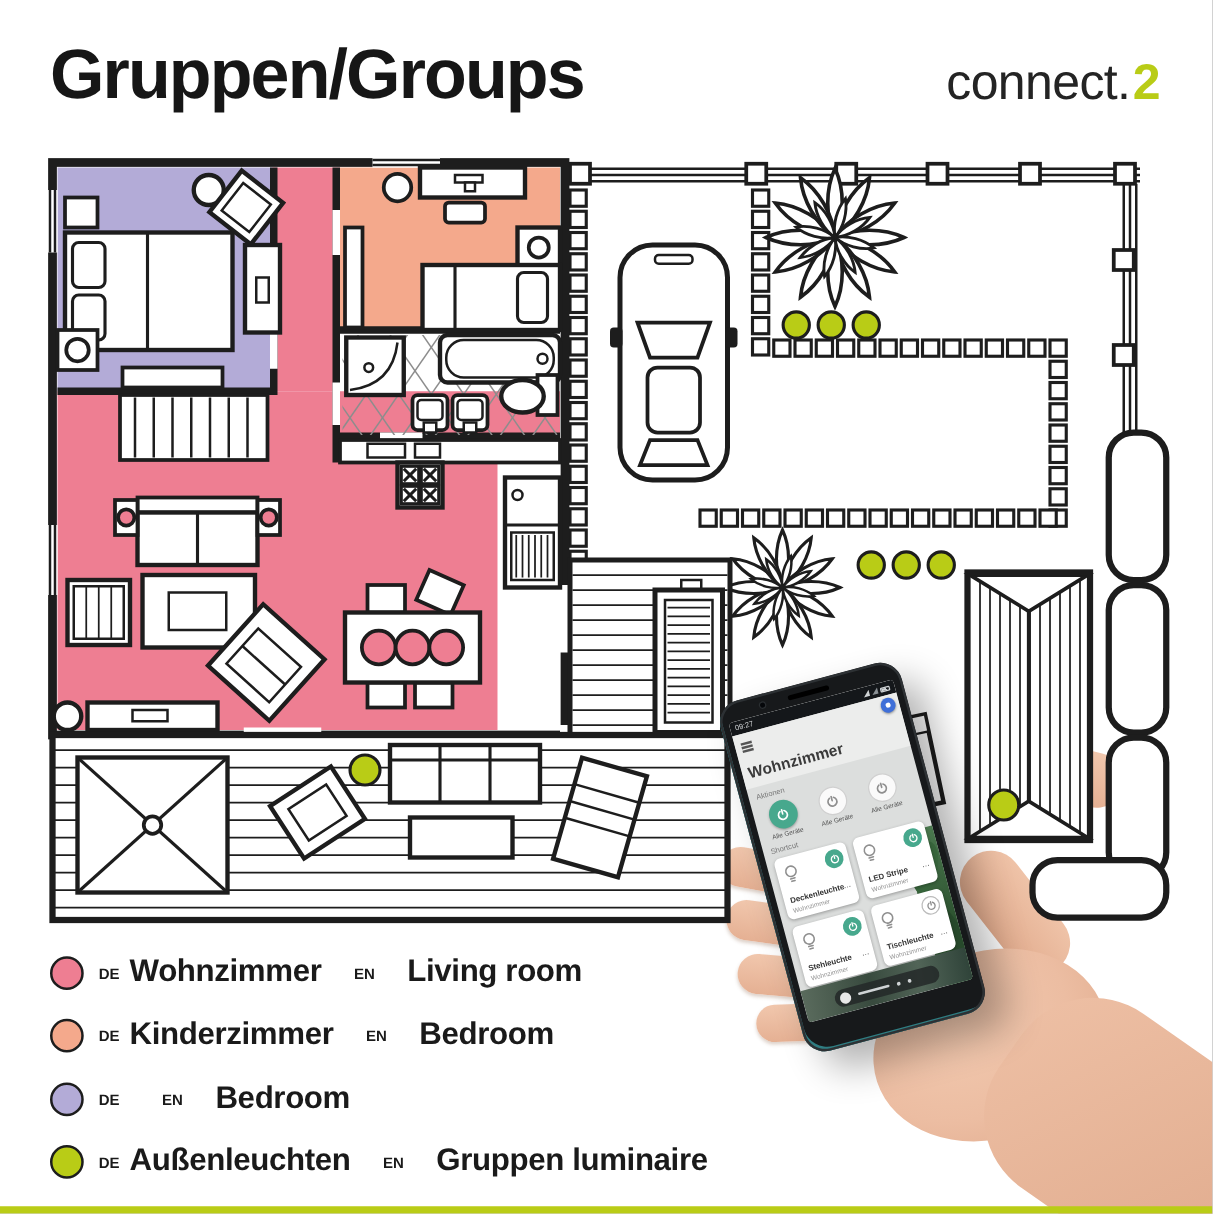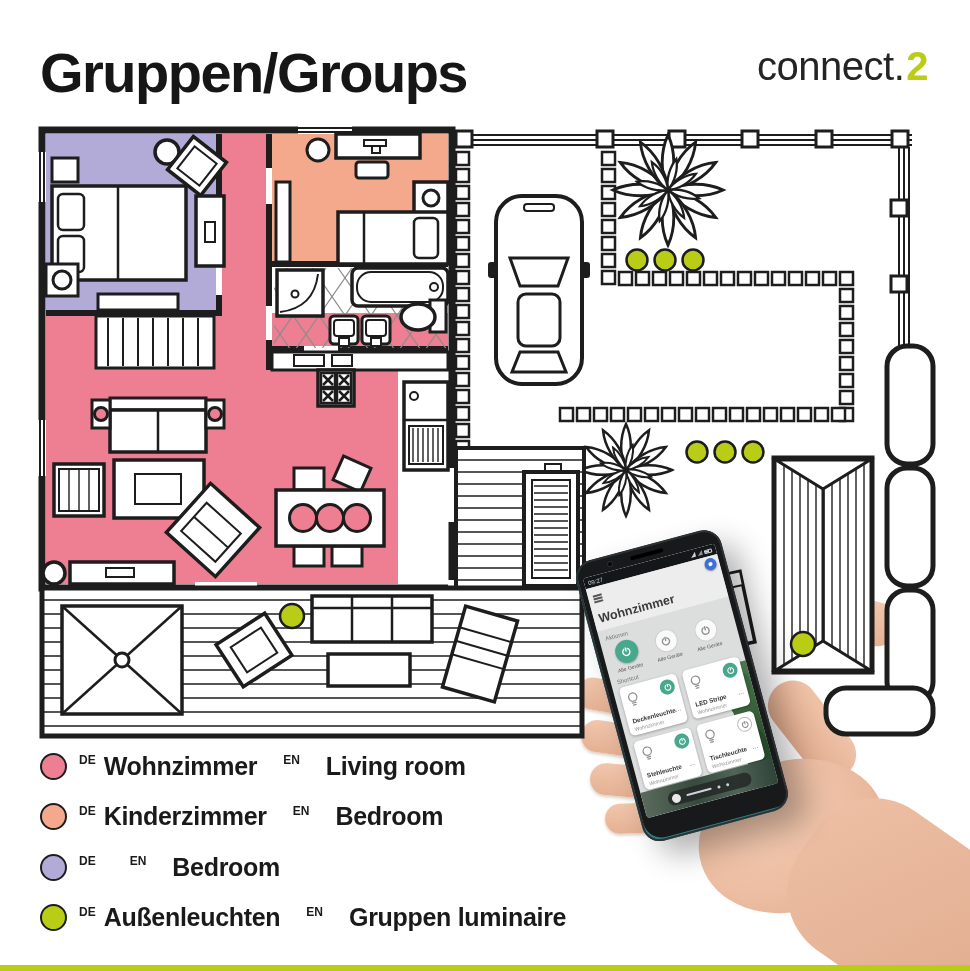--- a/index.html
+++ b/index.html
@@ -3,21 +3,21 @@
 <meta charset="utf-8">
 <style>
   :root{
     --wall:#1d1d1d; --lime:#b9cc16; --accent:#47a88d; --skin:#eec0a7;
     --living:#ee7e92; --nursery:#f4a98c; --bedroom:#b3abd7;
   }
   *{margin:0;padding:0;box-sizing:border-box}
   body{font-family:"Liberation Sans",sans-serif;background:#888}
   .page{position:relative;width:970px;height:971px;background:#fff;overflow:hidden}
   
-  .title{position:absolute;left:40px;top:40px;font-size:56px;font-weight:800;letter-spacing:-1.5px;color:#161616;z-index:5}
+  .title{position:absolute;left:40px;top:26px;font-size:56px;font-weight:800;letter-spacing:-1.5px;color:#161616;z-index:5}
   .logo{position:absolute;right:42px;top:44px;font-size:40px;font-weight:500;color:#242424;letter-spacing:-.5px;z-index:5}
   .logo .logo-z{font-weight:800;margin-left:2px}
   
   svg.plan{position:absolute;left:0;top:0;z-index:1}
   .s35{fill:#fff;stroke:var(--wall);stroke-width:3.5}
   .s3{fill:#fff;stroke:var(--wall);stroke-width:3}
   .s25{fill:#fff;stroke:var(--wall);stroke-width:2.5}
   .s2{fill:#fff;stroke:var(--wall);stroke-width:2}
   .s4{fill:#fff;stroke:var(--wall);stroke-width:4}
   .s5{fill:#fff;stroke:var(--wall);stroke-width:5}
@@ -82,21 +82,21 @@
   .card-name{position:absolute;left:5px;bottom:11px;font-size:6.3px;font-weight:bold;color:#333;white-space:nowrap}
   .card-dots{position:absolute;right:4px;bottom:10px;font-size:6px;color:#555}
   .card-room{position:absolute;left:5px;bottom:3.5px;font-size:5.2px;color:#949494}
   .photo-strip{position:absolute;left:0;right:0;bottom:0;height:26px;background:linear-gradient(95deg,#5a6b5d,#384a3e 40%,#516457 70%,#2f4339)}
   .nav-pill{position:absolute;left:50%;bottom:5px;transform:translateX(-50%);width:86px;height:14px;border-radius:8px;background:rgba(35,40,40,.85);display:flex;align-items:center;gap:6px;padding:0 4px;cursor:pointer}
   .knob{width:9px;height:9px;border-radius:50%;background:#e8e8e8}
   .pbar{width:26px;height:2px;background:#cfd3d5;border-radius:1px}
   .pdot{width:3px;height:3px;border-radius:50%;background:#cfd3d5}
   
   .legend{position:absolute;left:40px;top:741px;z-index:5}
-  .legend-row{display:flex;align-items:center;height:50.5px}
+  .legend-row{display:flex;align-items:flex-end;height:50.5px}
   .legend-dot{width:27px;height:27px;border-radius:50%;border:2.5px solid #1d1d1d;flex:none}
   .lang-tag{font-size:12px;font-weight:bold;color:#1a1a1a;margin:0 8px 0 12px;position:relative;top:-6px}
   .legend-de,.legend-en{font-size:25px;font-weight:bold;color:#1a1a1a;letter-spacing:-.3px}
   .legend-en{margin-left:18px}
   .lang-tag.en{margin-left:26px}
   .bottom-bar{position:absolute;left:0;right:0;bottom:0;height:6px;z-index:5}
 </style>
 </head>
 <body>
 

